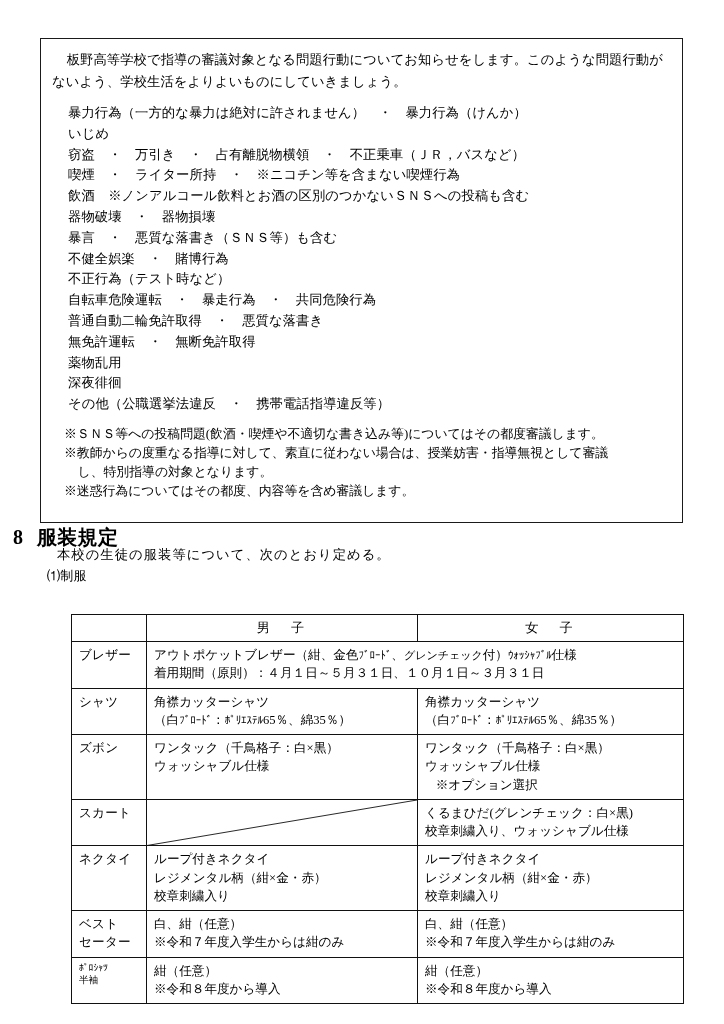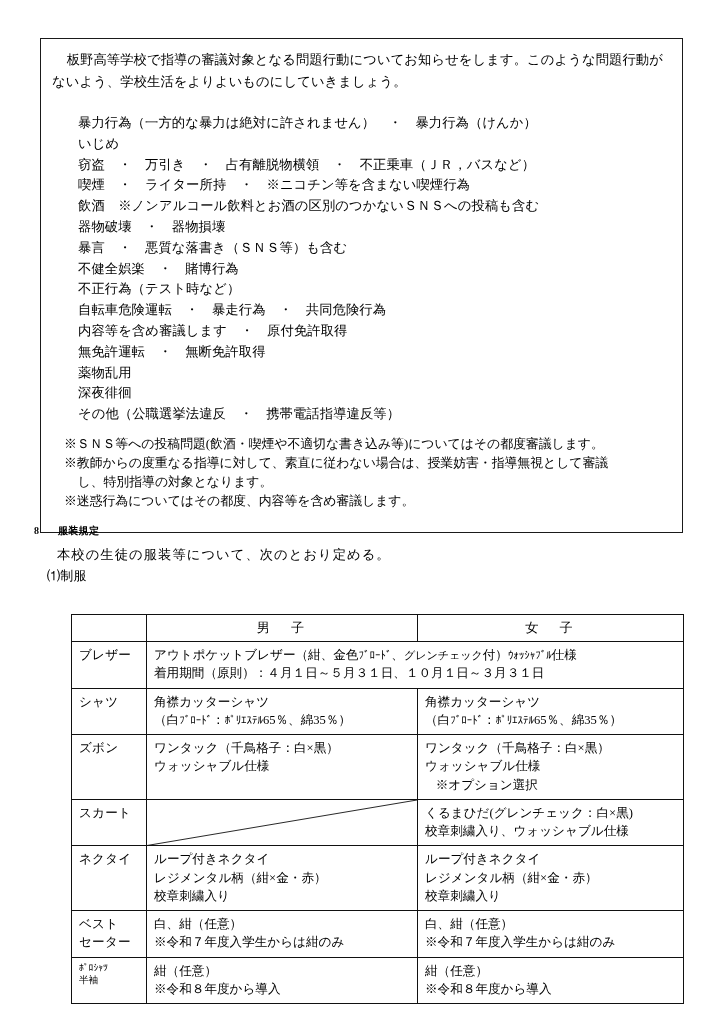--- a/index.html
+++ b/index.html
@@ -33,21 +33,21 @@
     padding: 10px 11px 9px 11px;
   }
   .notice-intro {
     font-size: 13.3px;
     line-height: 1.62;
     text-indent: 1.1em;
     margin: 0 0 0 0;
     letter-spacing: 0.1px;
   }
   .violations {
-    margin: 10px;
+    margin: 0;
     padding: 0;
     list-style: none;
   }
   .violations li {
     font-size: 13.3px;
     line-height: 1.565;
     padding-left: 16px;
     white-space: nowrap;
     letter-spacing: 0.1px;
   }
@@ -65,23 +65,23 @@
     line-height: 1.47;
     letter-spacing: -0.05px;
   }
   .notes li.indent-cont {
     text-indent: 1.05em;
   }
 
   
   .section-head {
     position: absolute;
-    left: 34px;
+    left: 13px;
     top: 524px;
-    font-size: 10px;
+    font-size: 20px;
     font-weight: bold;
     letter-spacing: 0.3px;
   }
   .section-head .num {
     display: inline-block;
     width: 24px;
   }
   .section-lead {
     position: absolute;
     left: 57px;
@@ -167,21 +167,21 @@
         <li>暴力行為（一方的な暴力は絶対に許されません）　・　暴力行為（けんか）</li>
         <li>いじめ</li>
         <li>窃盗　・　万引き　・　占有離脱物横領　・　不正乗車（ＪＲ，バスなど）</li>
         <li>喫煙　・　ライター所持　・　※ニコチン等を含まない喫煙行為</li>
         <li>飲酒　※ノンアルコール飲料とお酒の区別のつかないＳＮＳへの投稿も含む</li>
         <li>器物破壊　・　器物損壊</li>
         <li>暴言　・　悪質な落書き（ＳＮＳ等）も含む</li>
         <li>不健全娯楽　・　賭博行為</li>
         <li>不正行為（テスト時など）</li>
         <li>自転車危険運転　・　暴走行為　・　共同危険行為</li>
-        <li>内容等を含め審議します　・　原付免許取得</li>
+        <li>普通自動二輪免許取得　・　悪質な落書き</li>
         <li>無免許運転　・　無断免許取得</li>
         <li>薬物乱用</li>
         <li>深夜徘徊</li>
         <li>その他（公職選挙法違反　・　携帯電話指導違反等）</li>
       </ul>
     <ul class="notes">
         <li>※ＳＮＳ等への投稿問題(飲酒・喫煙や不適切な書き込み等)についてはその都度審議します。</li>
         <li>※教師からの度重なる指導に対して、素直に従わない場合は、授業妨害・指導無視として審議</li>
         <li class="indent-cont">し、特別指導の対象となります。</li>
         <li>※迷惑行為についてはその都度、内容等を含め審議します。</li>

